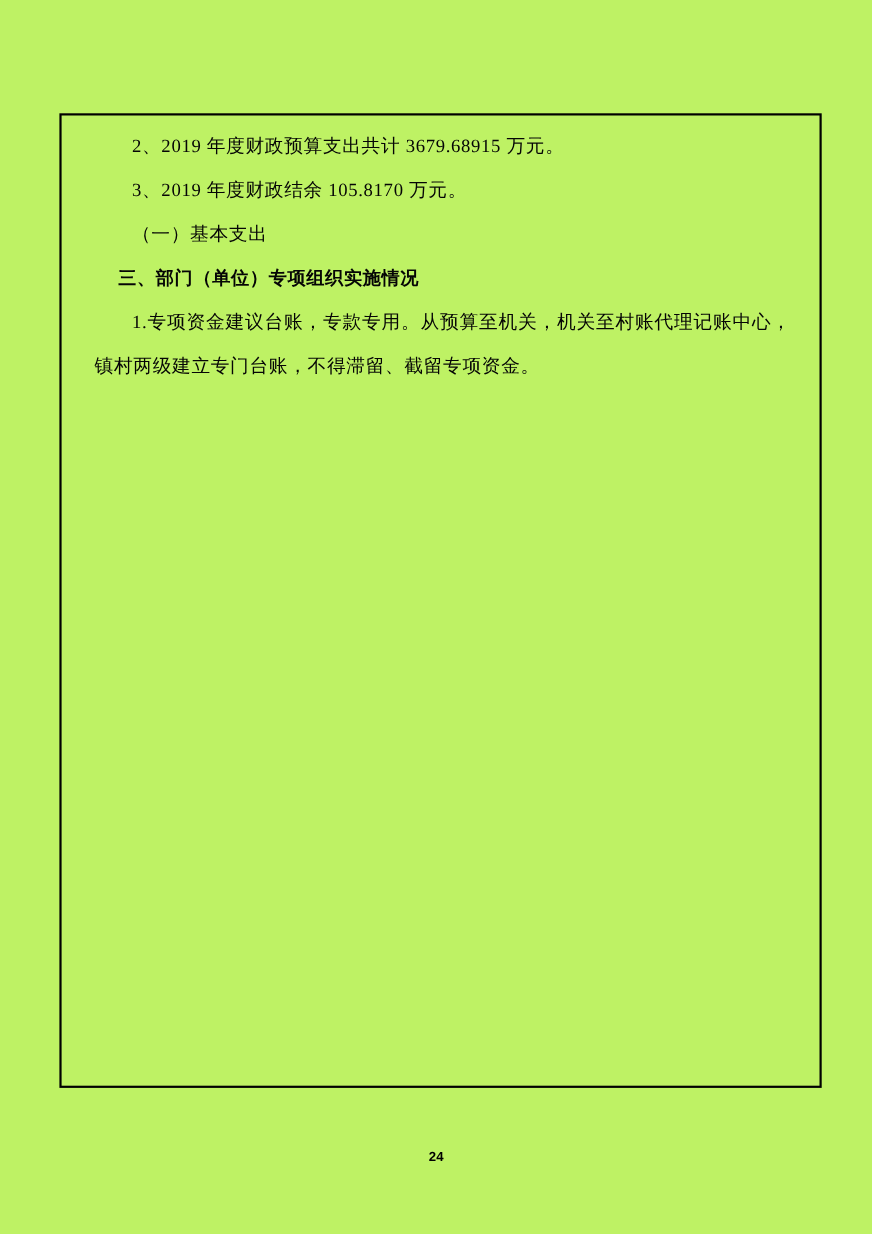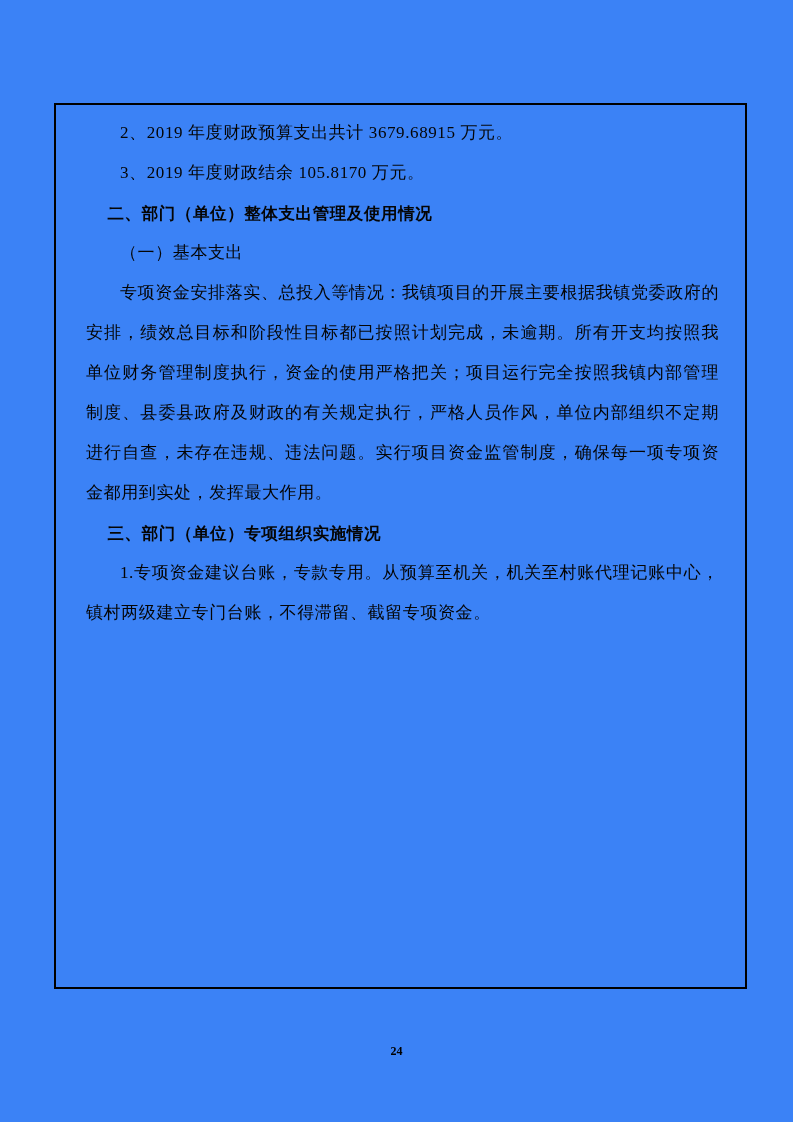--- a/index.html
+++ b/index.html
@@ -7,21 +7,21 @@
     background: #ffffff;
   }
   body {
     font-family: "Liberation Serif", "DejaVu Serif", serif;
     color: #000000;
   }
   .page {
     position: relative;
     width: 793px;
     height: 1122px;
-    background: #3b82f6;
+    background: #bef264;
     margin: 0 auto;
     overflow: hidden;
   }
   .content-box {
     position: absolute;
     left: 54px;
     top: 103px;
     width: 693px;
     height: 886px;
     border: 2px solid #000000;
@@ -43,31 +43,29 @@
     font-size: 16.5px;
   }
   .page-number {
     position: absolute;
     left: 0;
     right: 0;
     top: 1044px;
     text-align: center;
     font-size: 12px;
     font-weight: bold;
-    font-family: Liberation Serif, serif;
+    font-family: Liberation Sans, sans-serif;
     color: #000000;
   }
 </style>
 </head>
 <body>
 
 <div class="page">
   <div class="content-box">
     <p class="para ind-2">2、2019 年度财政预算支出共计 3679.68915 万元。</p>
     <p class="para ind-2">3、2019 年度财政结余 105.8170 万元。</p>
-    <p class="para heading">二、部门（单位）整体支出管理及使用情况</p>
     <p class="para ind-2">（一）基本支出</p>
-    <p class="para ind-2">专项资金安排落实、总投入等情况：我镇项目的开展主要根据我镇党委政府的安排，绩效总目标和阶段性目标都已按照计划完成，未逾期。所有开支均按照我单位财务管理制度执行，资金的使用严格把关；项目运行完全按照我镇内部管理制度、县委县政府及财政的有关规定执行，严格人员作风，单位内部组织不定期进行自查，未存在违规、违法问题。实行项目资金监管制度，确保每一项专项资金都用到实处，发挥最大作用。</p>
     <p class="para heading">三、部门（单位）专项组织实施情况</p>
     <p class="para ind-2">1.专项资金建议台账，专款专用。从预算至机关，机关至村账代理记账中心，镇村两级建立专门台账，不得滞留、截留专项资金。</p>
   </div>
   <div class="page-number">24</div>
 </div>
 
 </body></html>

